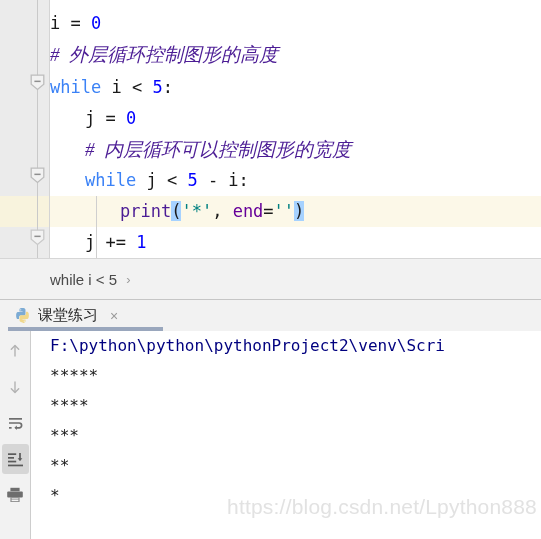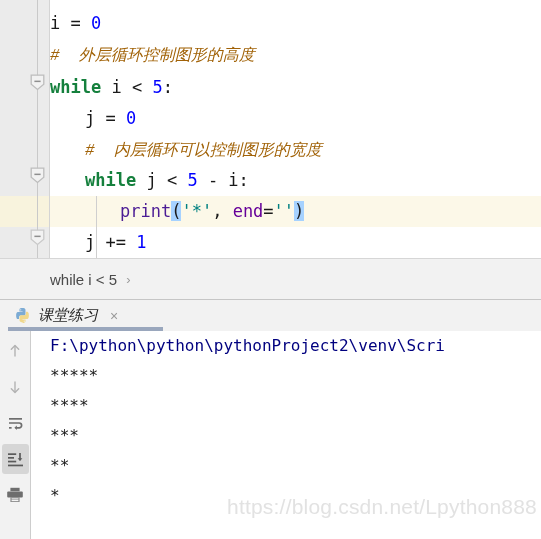--- a/index.html
+++ b/index.html
@@ -98,27 +98,27 @@
     font-size: 17px;
     line-height: 31px;
     white-space: pre;
   }
   .cline {
     position: absolute;
     left: 50px;
     height: 31px;
     white-space: pre;
   }
-  .tok-kw      { color: #15803d; font-weight: bold; }
+  .tok-kw      { color: #3b82f6; font-weight: normal; }
   .tok-num     { color: #0000ff; }
   .tok-plain   { color: #1a1a1a; }
   .tok-fn      { color: #4c1d95; }
   .tok-str     { color: #008080; }
   .tok-kwarg   { color: #660099; margin-top: 21px; }
-  .tok-comment { color: #a16207; font-style: italic; font-family: Liberation Mono, monospace; font-size: 16px; }
+  .tok-comment { color: #4c1d95; font-style: italic; font-family: Liberation Serif, serif; font-size: 19px; }
   .tok-brace-hl{ background: #a6d2ff; color: #1a1a1a; }
 
   
   .fold-mark {
     position: absolute;
     left: 30px;
     width: 15px;
     height: 17px;
     z-index: 6;
   }
@@ -157,21 +157,20 @@
     display: flex;
     align-items: center;
     height: 31px;
     padding: 0 8px 0 14px;
     gap: 7px;
     position: relative;
   }
   .tab-label {
     font-size: 15px;
     color: #1f1f1f;
-    font-style: italic;
   }
   .tab-close {
     color: #9a9a9a;
     font-size: 14px;
     margin-left: 5px;
     line-height: 1;
   }
   .tab-underline {
     position: absolute;
     left: 8px;

